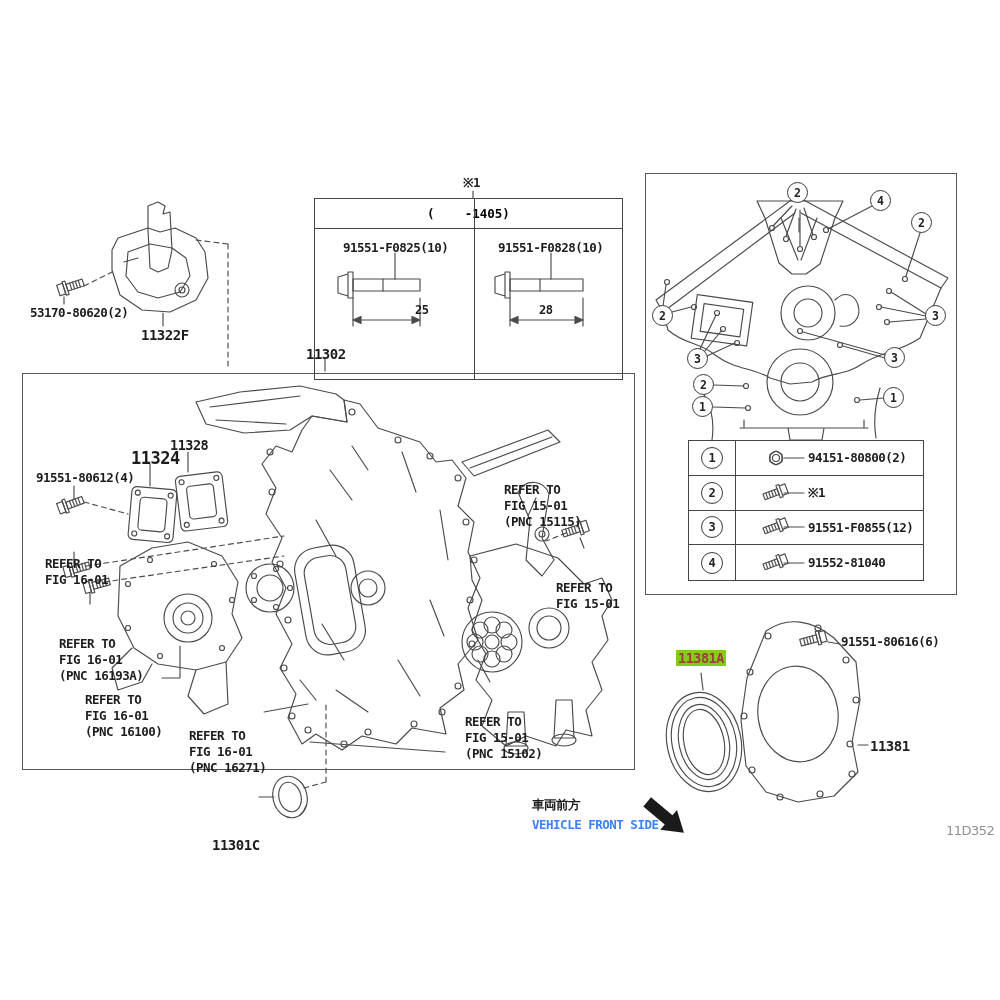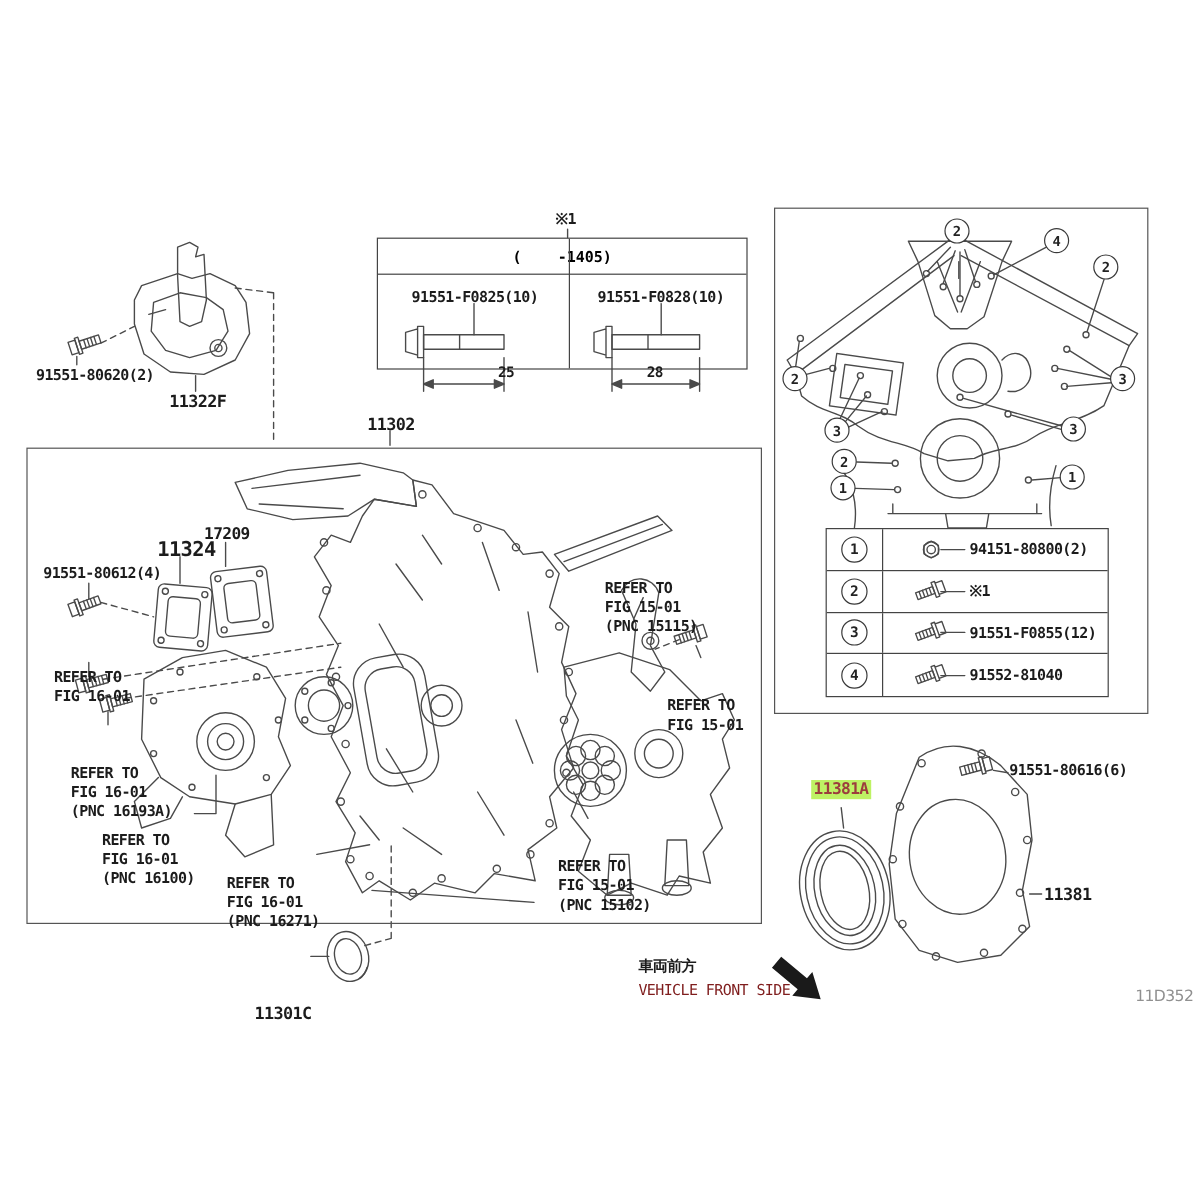--- a/index.html
+++ b/index.html
@@ -2,29 +2,29 @@
 <html><head>
 <meta charset="utf-8">
 <style>
   html,body{margin:0;padding:0;}
   body{width:1000px;height:1000px;position:relative;background:#ffffff;overflow:hidden;
        font-family:"DejaVu Sans Mono","Liberation Mono",monospace;}
   .lbl{position:absolute;font:bold 12.5px "DejaVu Sans Mono",monospace;letter-spacing:-0.5px;
        color:#1c1c1c;white-space:pre;line-height:16px;}
   .lg{font-size:14px;}
   .muted{color:#8c8c8c;}
-  .hl{background:#bef264;color:#9c3d3d;padding:0 2px;font-size:13.5px;}
+  .hl{background:#84cc16;color:#9c3d3d;padding:0 2px;font-size:13.5px;}
   .box{position:absolute;border:1.6px solid #555;background:transparent;}
   svg{position:absolute;left:0;top:0;}
   .art{stroke:#4a4a4a;fill:none;stroke-width:1.15;stroke-linecap:round;stroke-linejoin:round;}
   .co{position:absolute;width:19px;height:19px;border:1.4px solid #3a3a3a;border-radius:50%;
       background:#fff;display:flex;align-items:center;justify-content:center;
       font:bold 11.5px "DejaVu Sans Mono",monospace;color:#222;}
   
-  #bolt-table{position:absolute;left:314px;top:198px;width:309px;height:110px;border:1.6px solid #444;box-sizing:border-box;}
+  #bolt-table{position:absolute;left:314px;top:198px;width:309px;height:182px;border:1.6px solid #444;box-sizing:border-box;}
   #bolt-table .hdr{position:absolute;left:0;top:0;width:100%;height:30px;border-bottom:1.4px solid #444;box-sizing:border-box;display:flex;}
   #bolt-table .hdr div{flex:1;display:flex;align-items:center;justify-content:center;font:bold 12.5px "DejaVu Sans Mono",monospace;white-space:pre;}
   #bolt-table .vdiv{position:absolute;left:159px;top:0;width:0;height:100%;border-left:1.4px solid #444;}
   
   #legend{position:absolute;left:688px;top:440px;width:236px;height:141px;border:1.6px solid #444;box-sizing:border-box;
           display:grid;grid-template-rows:repeat(4,1fr);}
   #legend .row{display:flex;align-items:center;border-bottom:1.4px solid #444;}
   #legend .row:last-child{border-bottom:none;}
   #legend .numcell{width:46px;align-self:stretch;border-right:1.4px solid #444;display:flex;align-items:center;justify-content:center;}
   #legend .cnum{width:20px;height:20px;border:1.4px solid #3a3a3a;border-radius:50%;display:flex;align-items:center;justify-content:center;
@@ -270,38 +270,38 @@
     </g>
 
   <g transform="rotate(40 664 816)">
     <path d="M642,810 L670,810 L670,803 L690,816 L670,829 L670,822 L642,822 Z" fill="#1a1a1a" stroke="none"></path>
   </g>
 </svg>
 
 <div class="box" id="main-box" style="left:22px;top:373px;width:611px;height:395px;"></div>
 <div class="box" id="right-panel" style="left:645px;top:173px;width:310px;height:420px;"></div>
 
-<div class="lbl" style="left:30px;top:305px;">91551-80620(2)</div>
+<div class="lbl" style="left:30px;top:305px;">53170-80620(2)</div>
 <div class="lbl lg" style="left:141px;top:327px;">11322F</div>
 
 <div class="lbl" style="left:463px;top:175px;">※1</div>
 <div id="bolt-table">
   <div class="hdr">
     <div>(    -1405)</div>
   </div>
   <div class="vdiv"></div>
 </div>
 <div class="lbl" style="left:343px;top:240px;">91551-F0825(10)</div>
 <div class="lbl" style="left:498px;top:240px;">91551-F0828(10)</div>
 <div class="lbl" style="left:379px;top:302px;font-size:12px;margin-left:36px;">25</div>
 <div class="lbl" style="left:539px;top:302px;font-size:12px;">28</div>
 
 <div class="lbl lg" style="left:306px;top:346px;">11302</div>
 <div class="lbl" style="left:131px;top:450px;font-size:17px;">11324</div>
-<div class="lbl" style="left:170px;top:437px;font-size:13.5px;">17209</div>
+<div class="lbl" style="left:170px;top:437px;font-size:13.5px;">11328</div>
 <div class="lbl" style="left:36px;top:470px;">91551-80612(4)</div>
 
 <div class="lbl" style="left:45px;top:524px;">
   <div>REFER TO</div><div>FIG 16-01</div>
 </div>
 <div class="lbl" style="left:59px;top:604px;">
   <div>REFER TO</div><div>FIG 16-01</div><div>(PNC 16193A)</div>
 </div>
 <div class="lbl" style="left:85px;top:660px;">
   <div>REFER TO</div><div>FIG 16-01</div><div>(PNC 16100)</div>
@@ -388,14 +388,14 @@
     </svg>
     <span class="part">91552-81040</span>
   </div>
 </div>
 
 <div class="lbl" style="left:841px;top:634px;">91551-80616(6)</div>
 <div class="lbl hl" style="left:676px;top:650px;">11381A</div>
 <div class="lbl lg" style="left:870px;top:738px;">11381</div>
 
 <div class="lbl" style="left:532px;top:797px;font-family:'DejaVu Sans',sans-serif;font-weight:bold;">車両前方</div>
-<div class="lbl" style="left:532px;top:817px;font-weight:normal;color:#7f1d1d;">VEHICLE FRONT SIDE</div>
+<div class="lbl" style="left:532px;top:817px;font-weight:bold;color:#3b82f6;">VEHICLE FRONT SIDE</div>
 <div class="lbl" style="left:946px;top:823px;color:#909090;font-weight:normal;font-size:13px;font-family:'DejaVu Sans',sans-serif;">11D352</div>
 
 </body></html>

